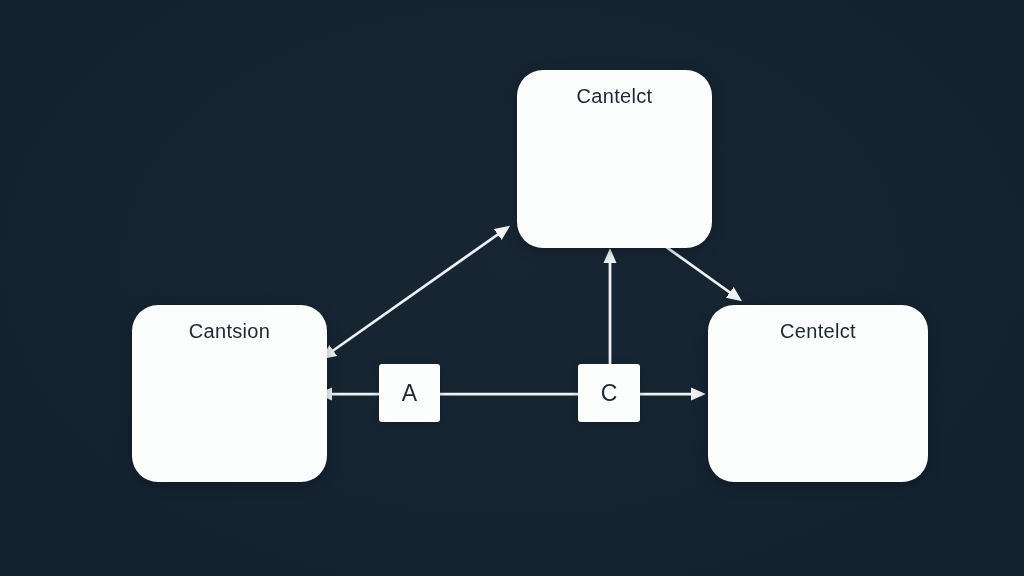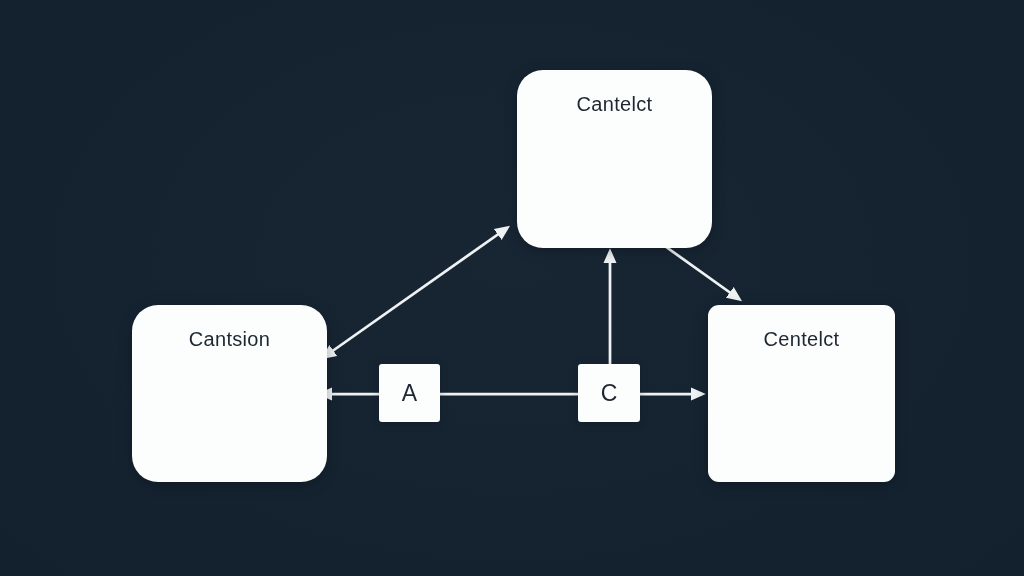--- a/index.html
+++ b/index.html
@@ -30,39 +30,39 @@
     background: #fcfdfd;
     z-index: 2;
     box-shadow: 0 3px 14px rgba(0,0,0,0.28);
   }
   .big-node {
     border-radius: 26px;
   }
   .big-node .node-label {
     display: block;
     text-align: center;
-    padding-top: 23px;
+    padding-top: 15px;
     font-size: 20px;
     letter-spacing: 0.3px;
     color: #1d2731;
   }
   .small-node {
     border-radius: 3px;
     display: flex;
     align-items: center;
     justify-content: center;
     box-shadow: 0 2px 8px rgba(0,0,0,0.22);
   }
   .small-node .node-label {
     font-size: 23px;
     color: #222c38;
   }
   .node-top   { left: 517px; top: 70px;  width: 195px; height: 178px; }
   .node-left  { left: 132px; top: 305px; width: 195px; height: 177px; }
-  .node-right { left: 708px; top: 305px; width: 187px; height: 177px; border-radius: 11px; }
+  .node-right { left: 708px; top: 305px; width: 220px; height: 177px; }
   .node-a     { left: 379px; top: 364px; width: 61px;  height: 58px;  }
   .node-c     { left: 578px; top: 364px; width: 62px;  height: 58px;  }
 </style>
 </head>
 <body>
 
 <div class="canvas">
 
   <svg id="edges-layer" viewBox="0 0 1024 576" xmlns="http://www.w3.org/2000/svg" style="color: rgb(238, 242, 243);">
     <defs>

